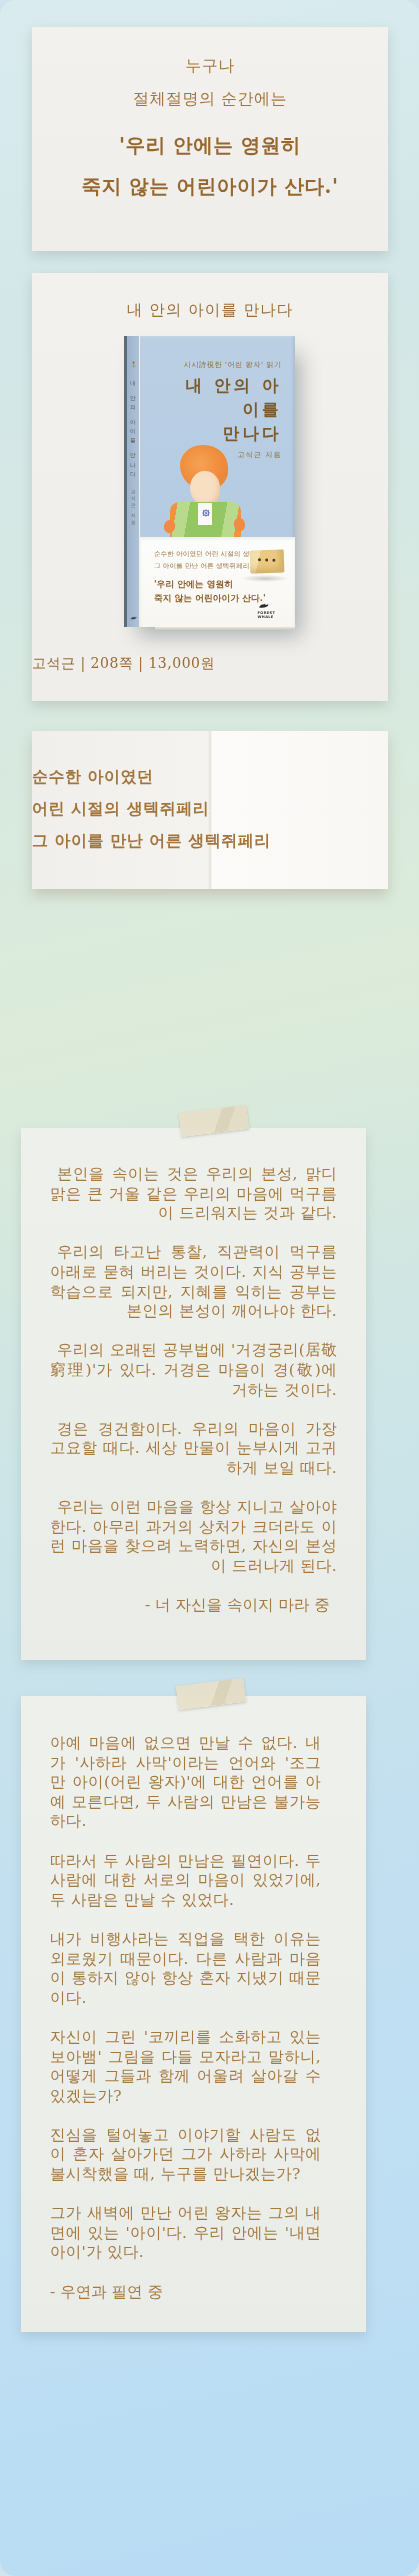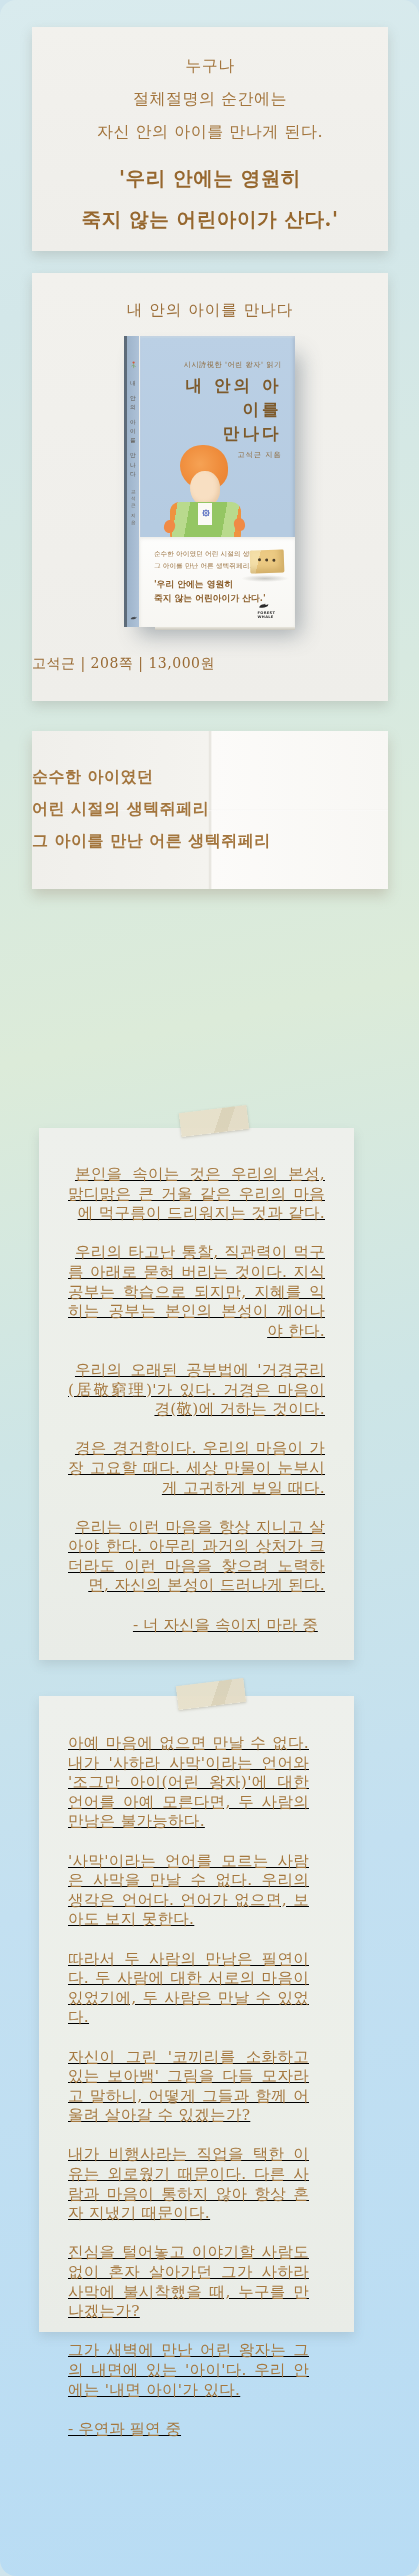--- a/index.html
+++ b/index.html
@@ -93,23 +93,23 @@
   .folded { 
     background:
       linear-gradient(180deg, rgba(0,0,0,0) 49.6%, rgba(90,85,70,.06) 50%, rgba(255,255,255,.5) 50.4%, rgba(0,0,0,0) 51%),
       linear-gradient(90deg, #f0efeb 0%, #f4f3ef 49.5%, #e3e1da 50%, #fcfbf9 50.6%, #f8f7f4 100%);
     box-shadow:0 7.2px 12.4px rgba(140,115,95,.28);font-weight:bold; }
   .folded-1 { top:731px; height:158px; padding-top:30px; }
   .folded-2 { top:916px; height:164px; padding-top:32px; }
   .folded div { font-size:16px; line-height:32px; color:#a3753d; letter-spacing:0.5px; }
 
   
-  .paper { position:absolute; left:39px; width:315px;
+  .paper { position:absolute; left:21px; width:345px;
     background:linear-gradient(180deg,#eef0ec 0%, #ecefe9 60%, #e9ece7 100%);
-    box-shadow:0 5.2px 10.3px rgba(105,115,120,.20);text-decoration:underline; }
+    box-shadow:0 5.2px 10.3px rgba(105,115,120,.20); }
   .paper-1 { top:1128px; height:532px; padding:37px 29px 0 29px; }
   .paper-2 { top:1696px; height:636px; padding:38px 45px 0 29px; }
   .excerpt p { font-size:15.5px; line-height:19.6px; color:#a5783f; letter-spacing:0.3px;
     text-align:justify; word-break:break-all; margin-bottom:19.6px; }
   .paper-1 .excerpt p { text-align-last:right; text-indent:.45em; }
   .paper-2 .excerpt p { text-align-last:left; }
   .source { font-size:15.5px; line-height:19.6px; color:#a5783f; margin-top:18.5px; }
   .source.right { text-align:right; padding-right:7.2px; }
   .source.left { text-align:left; }
 
@@ -122,21 +122,20 @@
 </style>
 </head>
 <body>
 
 <div class="canvas">
 
   <section class="card quote-card">
     <div class="intro-lines">
         <div>누구나</div>
         <div>절체절명의 순간에는</div>
-        <div>자신 안의 아이를 만나게 된다.</div>
       </div>
     <div class="intro-strong">
         <div>'우리 안에는 영원히</div>
         <div>죽지 않는 어린아이가 산다.'</div>
       </div>
   </section>
 
   <section class="card book-card">
     <h1 class="book-heading">내 안의 아이를 만나다</h1>
 
@@ -221,24 +220,23 @@
         <p>경은 경건함이다. 우리의 마음이 가장 고요할 때다. 세상 만물이 눈부시게 고귀하게 보일 때다.</p>
         <p>우리는 이런 마음을 항상 지니고 살아야 한다. 아무리 과거의 상처가 크더라도 이런 마음을 찾으려 노력하면, 자신의 본성이 드러나게 된다.</p>
       </div>
     <div class="source right">- 너 자신을 속이지 마라 중</div>
   </section>
   <div class="tape tape-1"></div>
 
   <section class="paper paper-2">
     <div class="excerpt">
         <p>아예 마음에 없으면 만날 수 없다. 내가 '사하라 사막'이라는 언어와 '조그만 아이(어린 왕자)'에 대한 언어를 아예 모른다면, 두 사람의 만남은 불가능하다.</p>
-        <p>'사막'이라는 언어를 모르는 사람은 사막을 만날 수 없다. 우리의 생각은 언어다. 언어가 없으면, 보아도 보지 못한다.</p>
         <p>따라서 두 사람의 만남은 필연이다. 두 사람에 대한 서로의 마음이 있었기에, 두 사람은 만날 수 있었다.</p>
+        <p>내가 비행사라는 직업을 택한 이유는 외로웠기 때문이다. 다른 사람과 마음이 통하지 않아 항상 혼자 지냈기 때문이다.</p>
         <p>자신이 그린 '코끼리를 소화하고 있는 보아뱀' 그림을 다들 모자라고 말하니, 어떻게 그들과 함께 어울려 살아갈 수 있겠는가?</p>
-        <p>내가 비행사라는 직업을 택한 이유는 외로웠기 때문이다. 다른 사람과 마음이 통하지 않아 항상 혼자 지냈기 때문이다.</p>
         <p>진심을 털어놓고 이야기할 사람도 없이 혼자 살아가던 그가 사하라 사막에 불시착했을 때, 누구를 만나겠는가?</p>
         <p>그가 새벽에 만난 어린 왕자는 그의 내면에 있는 '아이'다. 우리 안에는 '내면 아이'가 있다.</p>
       </div>
     <div class="source left">- 우연과 필연 중</div>
   </section>
   <div class="tape tape-2"></div>
 
 </div>
 
 

